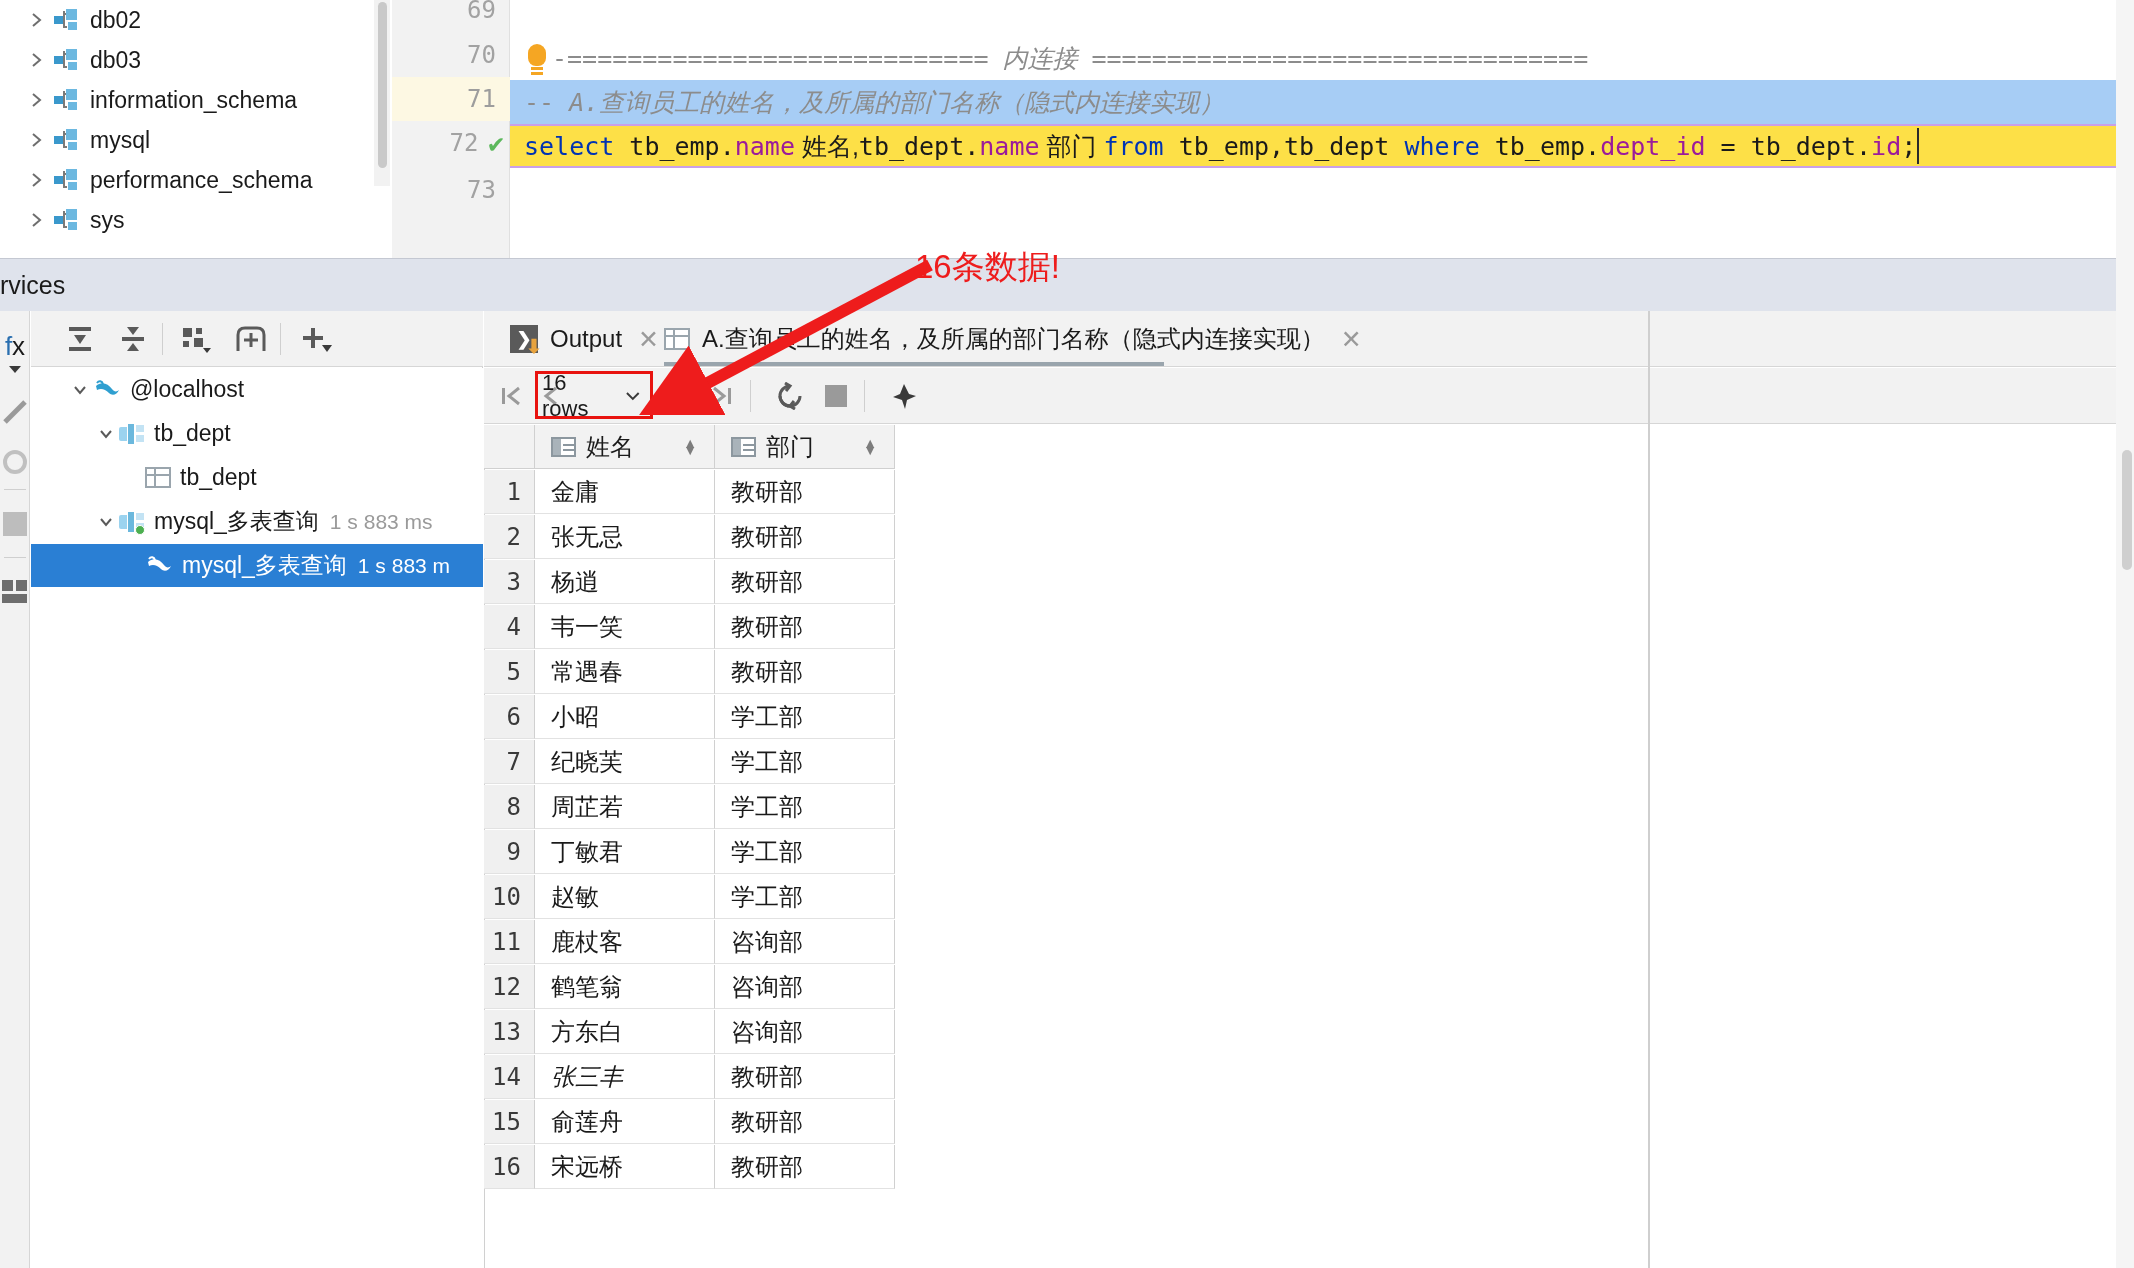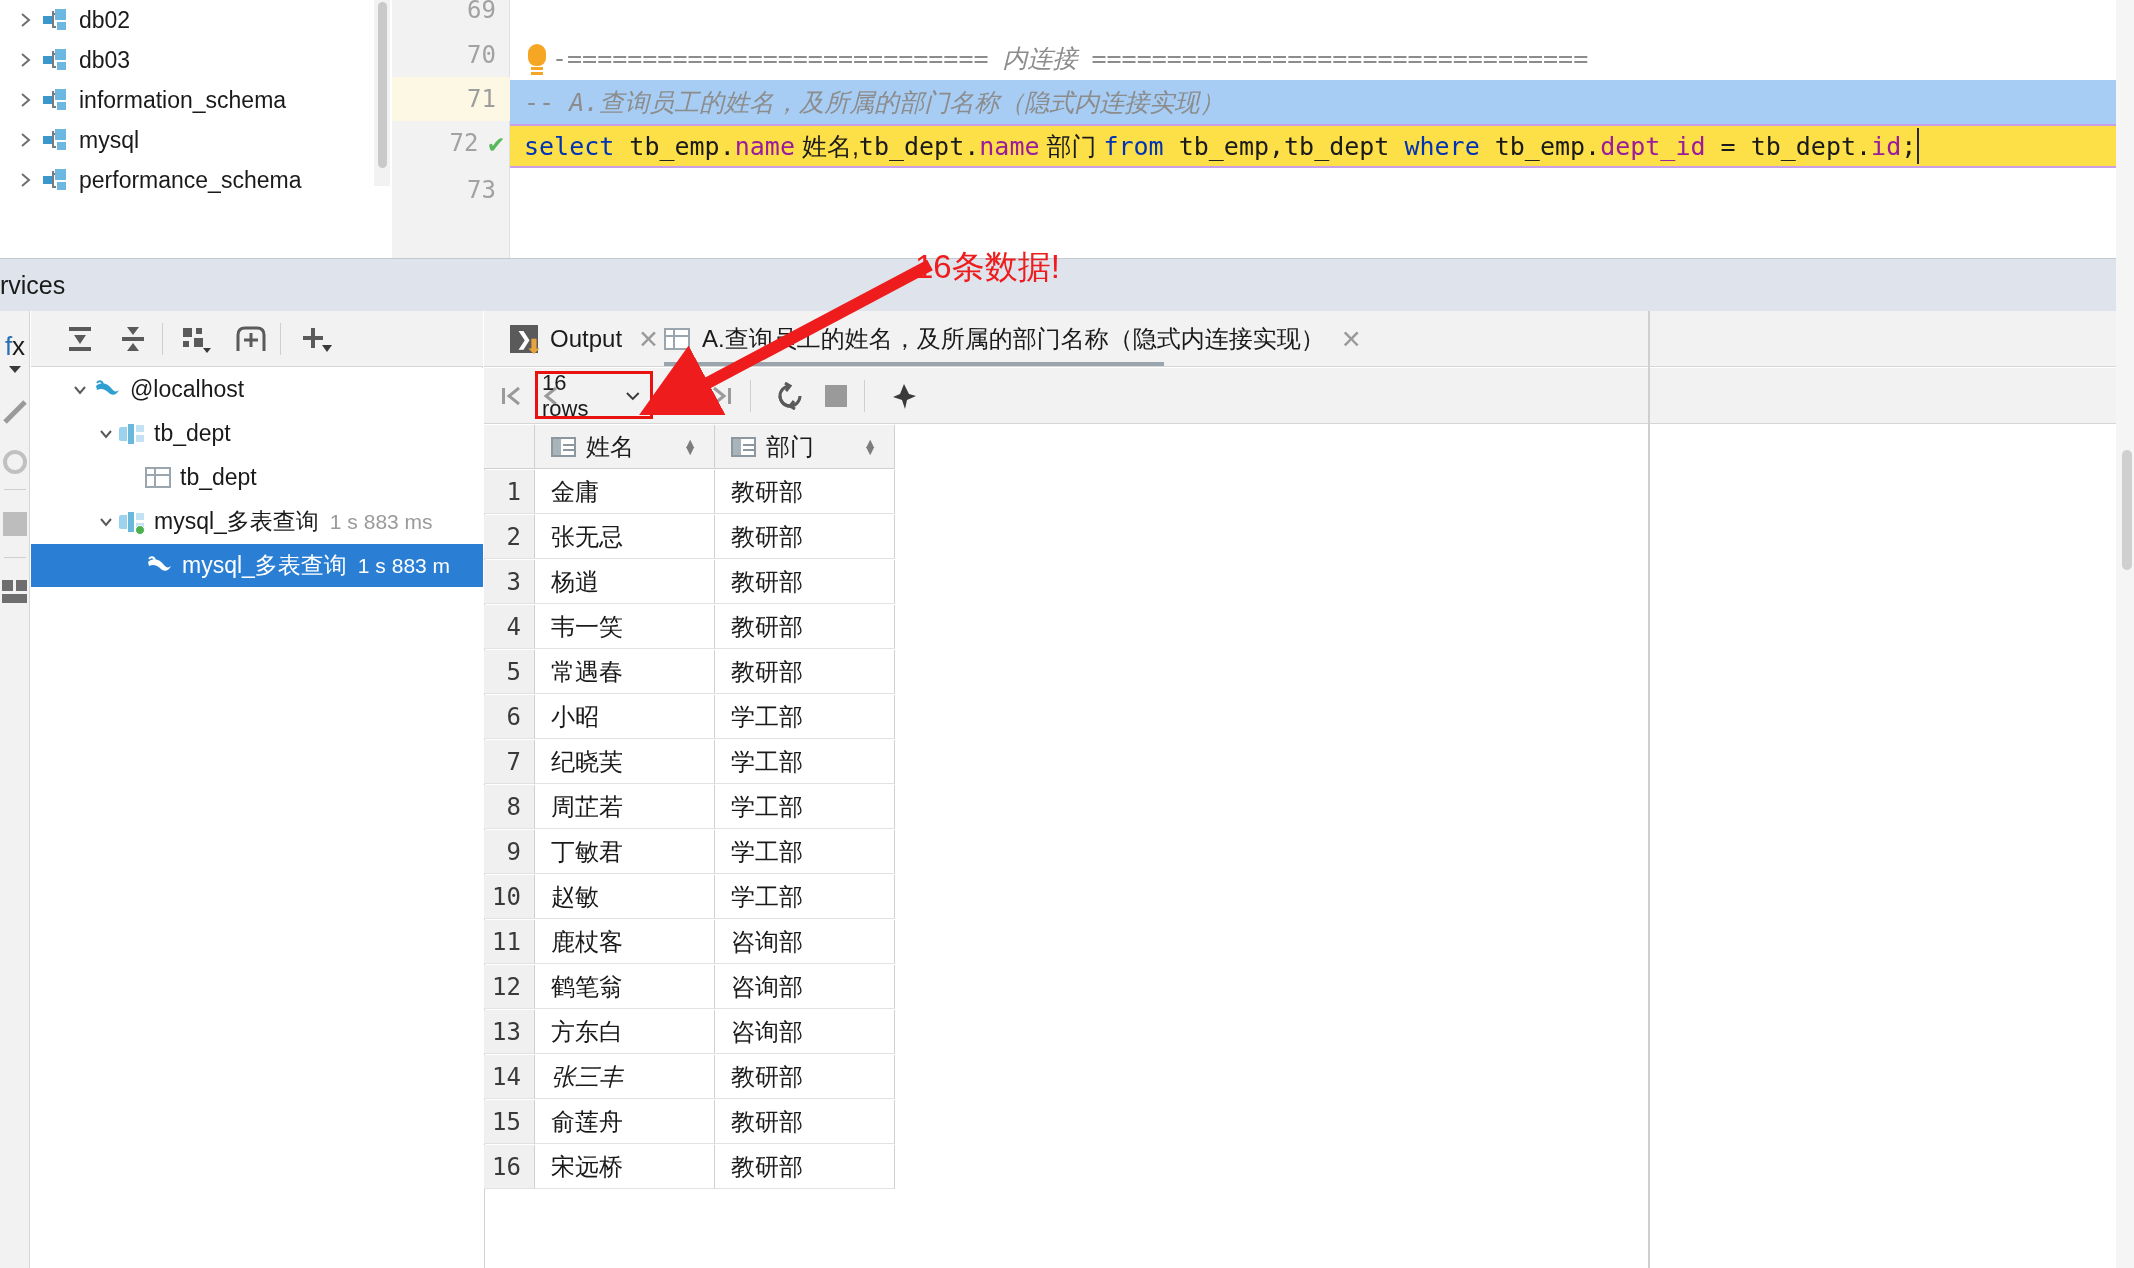--- a/index.html
+++ b/index.html
@@ -13,21 +13,21 @@
     -webkit-font-smoothing:antialiased;
   }
 
   
   #top-region { position:absolute; left:0; top:0; width:2134px; height:258px; }
 
   #db-tree {
     position:absolute; left:0; top:0; width:392px; height:252px;
     background:#ffffff; overflow:hidden;
   }
-  .db-row { display:flex; align-items:center; height:40px; padding-left:15px; }
+  .db-row { display:flex; align-items:center; height:40px; padding-left:26px; }
   .twisty {
     width:22px; height:40px; display:flex; align-items:center; justify-content:center;
     color:#6e6e6e; font-size:19px; line-height:1;
   }
   .twisty svg { display:block; }
   .schema-icon { width:26px; height:22px; margin:0 10px 0 6px; position:relative; flex:none; }
   .schema-icon i { position:absolute; background:#6cb8e0; display:block; }
   .schema-icon .sq1 { width:11px; height:11px; left:12px; top:0px; }
   .schema-icon .sq2 { width:9px;  height:8px;  left:14px; top:13px; }
   .schema-icon .sq3 { width:9px;  height:8px;  left:0px;  top:7px;  background:#3a98cc;}
@@ -307,20 +307,36 @@
       </span>
       <span class="schema-icon">
           <i class="bar"></i>
           <i class="br1"></i>
           <i class="br2"></i>
           <i class="sq1"></i>
           <i class="sq2"></i>
           <i class="sq3"></i>
         </span>
       <span class="db-label">performance_schema</span>
+    </div>
+    <div class="db-row">
+      <span class="twisty">
+        <svg width="14" height="20" viewBox="0 0 14 20">
+            <polyline points="3,4 10,10 3,16" fill="none" stroke="#6e6e6e" stroke-width="2"></polyline>
+          </svg>
+      </span>
+      <span class="schema-icon">
+          <i class="bar"></i>
+          <i class="br1"></i>
+          <i class="br2"></i>
+          <i class="sq1"></i>
+          <i class="sq2"></i>
+          <i class="sq3"></i>
+        </span>
+      <span class="db-label">sys</span>
     </div>
   </div>
 
   <div id="db-scroll-track"></div>
   <div id="db-scroll-thumb"></div>
 
   <div id="editor-area">
     <div id="gutter">
       <div class="gl" style="top:-12px">69</div>
       <div class="gl" style="top:33px">70</div>

